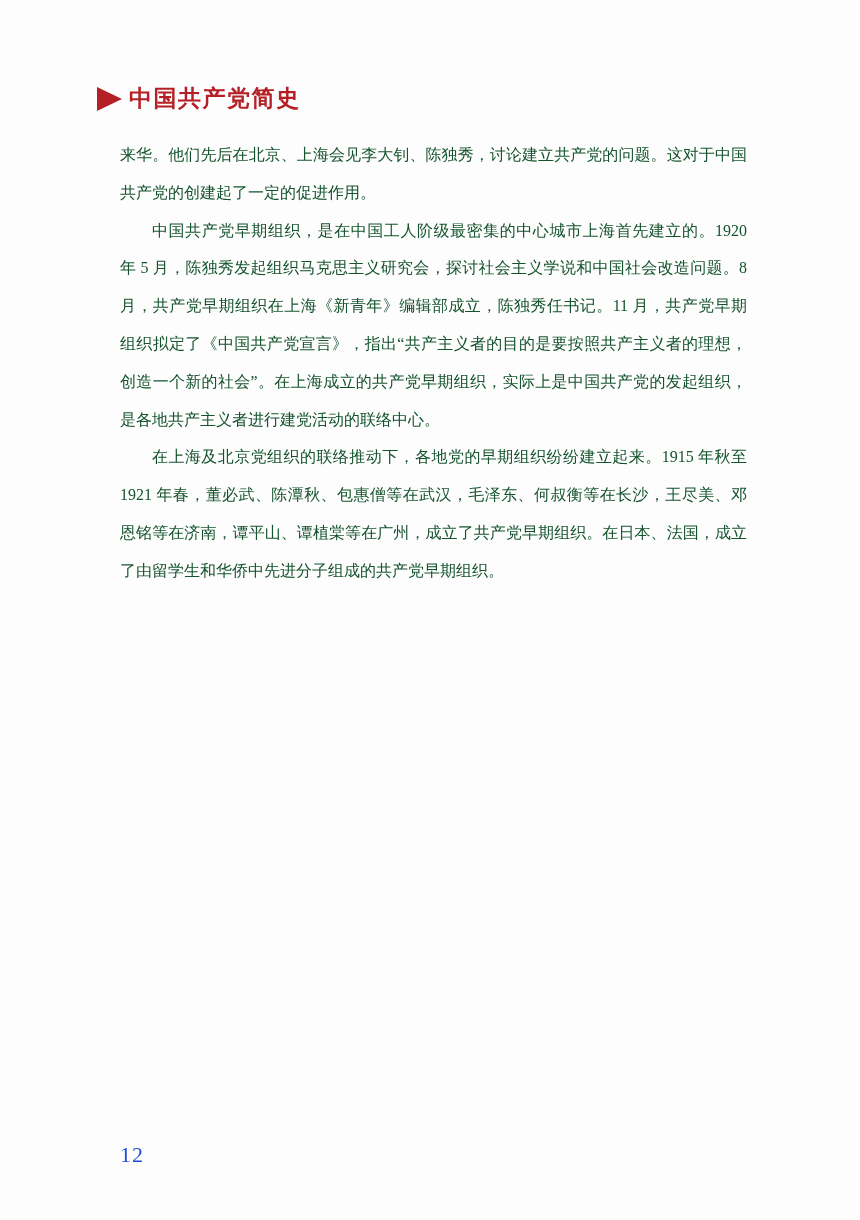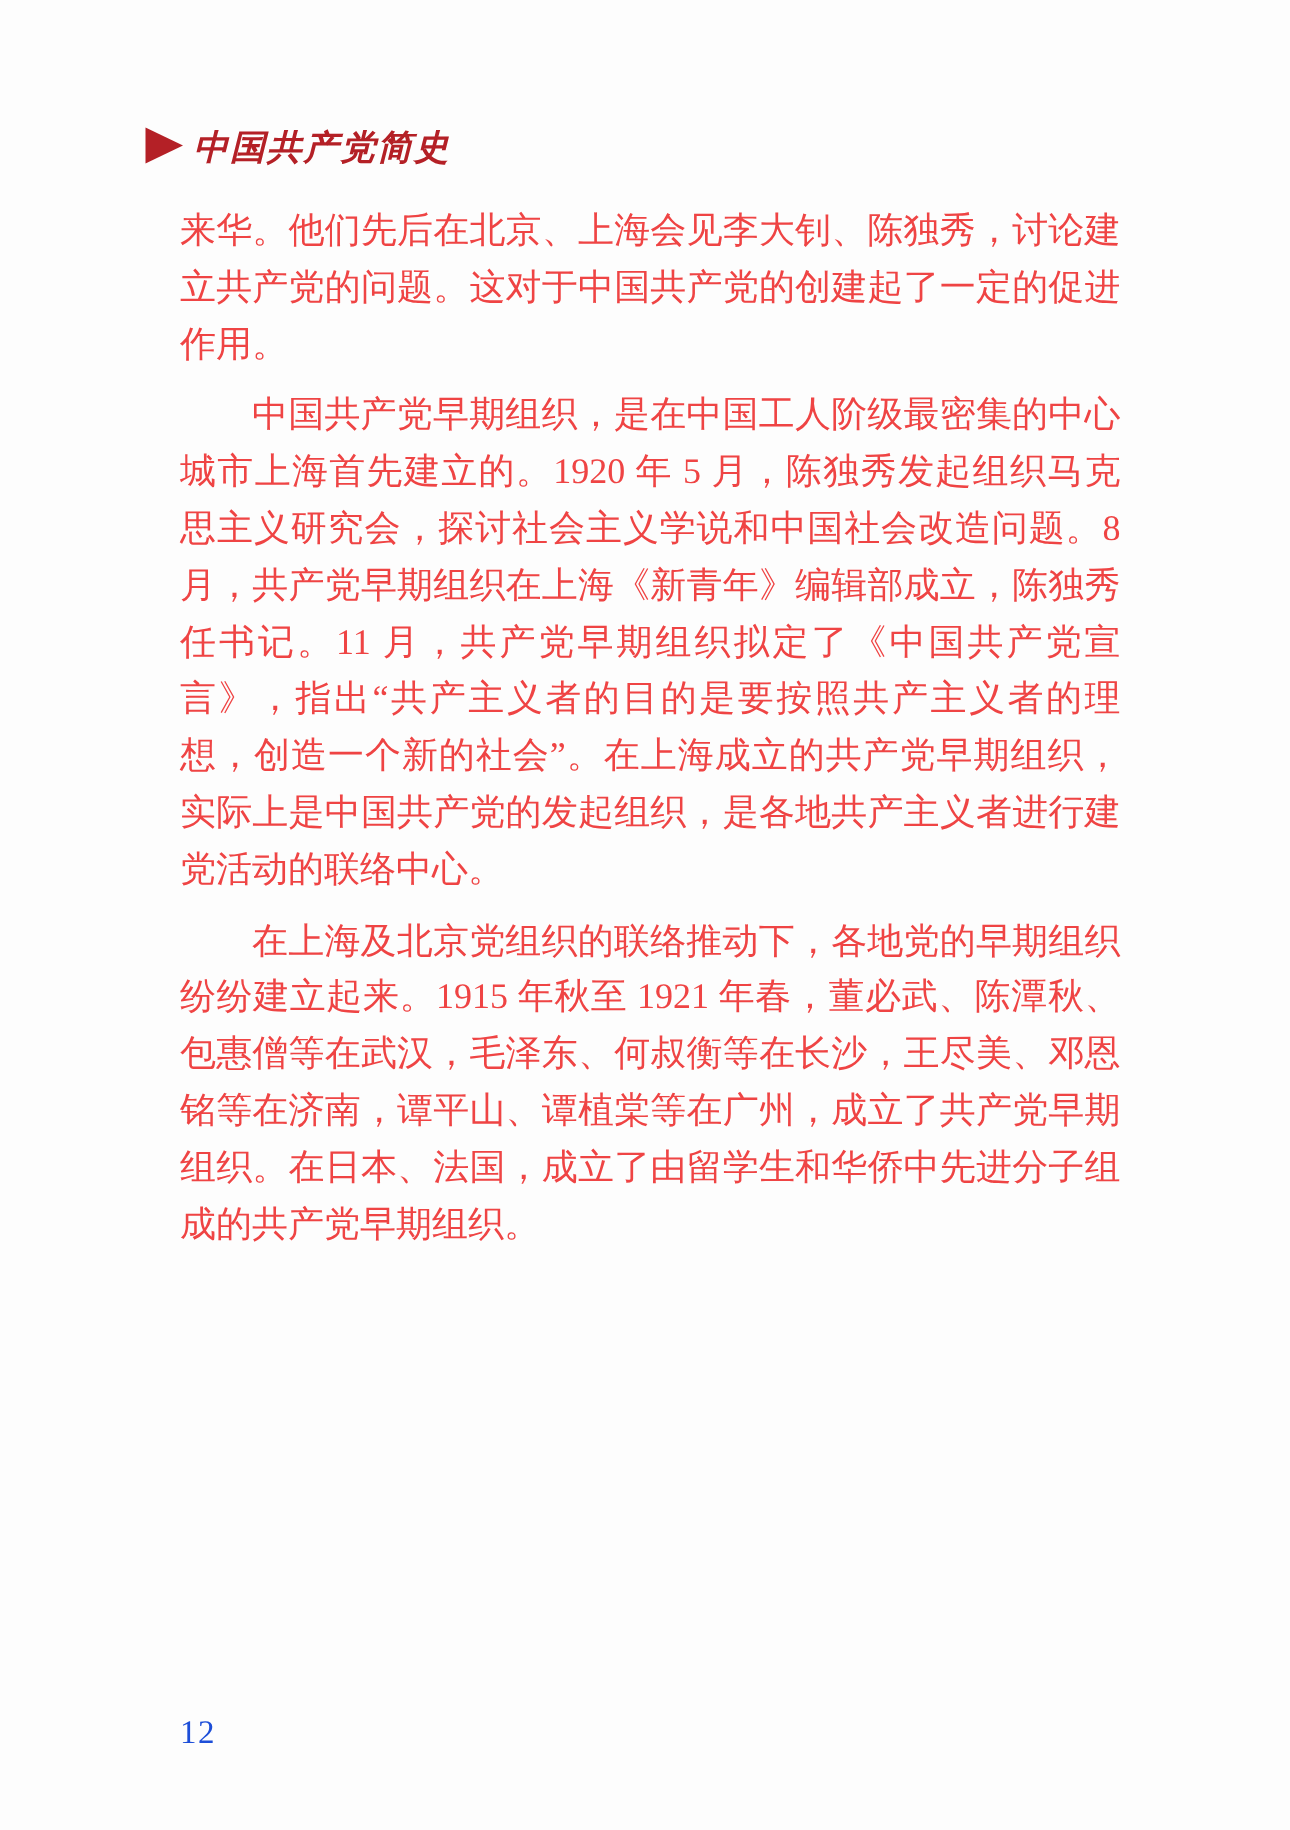--- a/index.html
+++ b/index.html
@@ -14,23 +14,22 @@
     background: #fdfdfd;
     overflow: hidden;
     font-family: "Liberation Serif", "DejaVu Serif", serif;
   }
   
   .running-header {
     position: absolute;
     top: 85px;
     left: 97px;
     display: flex;
-    align-items: flex-start;
+    align-items: flex-end;
     height: 26px;
-    font-style: italic;
   }
   .tri-icon {
     display: inline-block;
     width: 0;
     height: 0;
     border-left: 25px solid #b42026;
     border-top: 12px solid transparent;
     border-bottom: 12px solid transparent;
     margin-right: 7px;
   }
@@ -41,33 +40,32 @@
     letter-spacing: 1.5px;
     font-family: "Liberation Sans", "DejaVu Sans", sans-serif;
     line-height: 26px;
   }
   
   .body-text {
     position: absolute;
     top: 136px;
     left: 120px;
     width: 627px;
-    font-size: 24px;
+    font-size: 16px;
     line-height: 37.8px;
-    color: #ef4444;
+    color: #14532d;
     text-align: justify;
     text-justify: inter-ideograph;
   }
   .body-text p {
     margin: 0;
     padding: 0;
   }
   .body-text p.indent {
     text-indent: 2em;
-    margin-top: 10px;
   }
   
   .page-number {
     position: absolute;
     top: 1142px;
     left: 120px;
     font-size: 22px;
     color: #1d4ed8;
     letter-spacing: 1px;
   }

